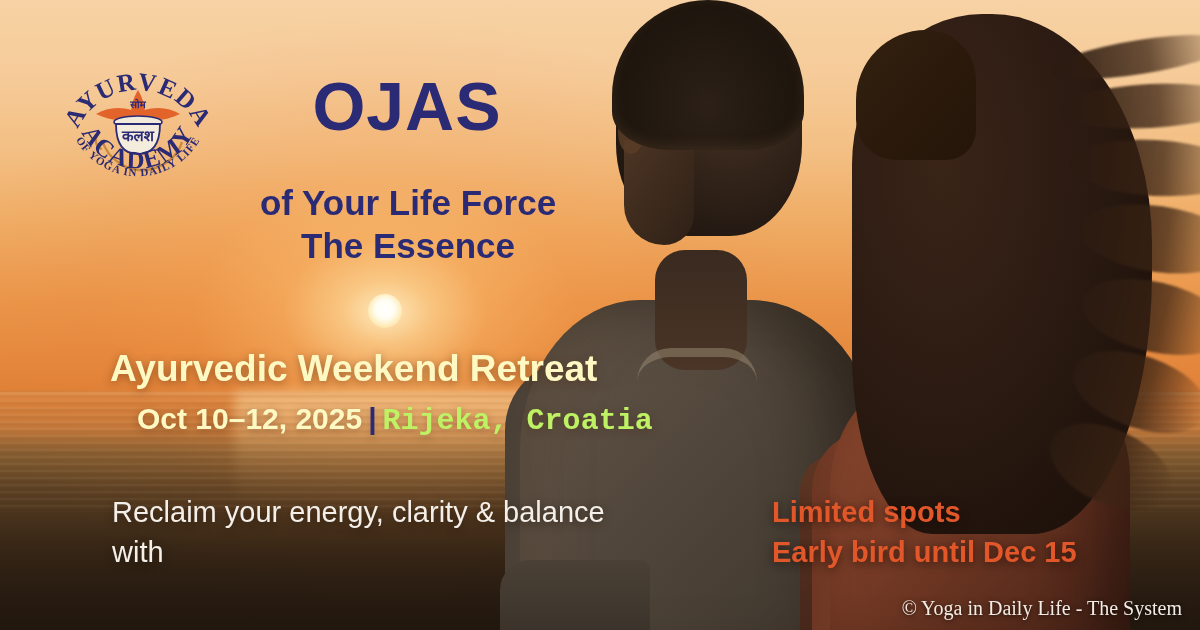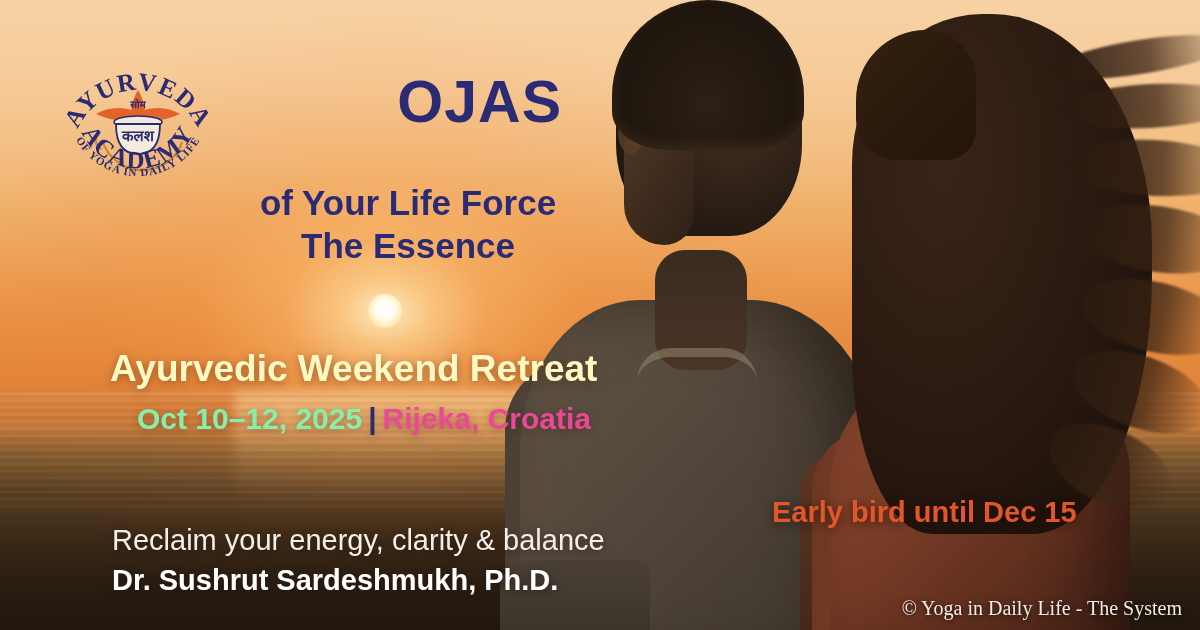--- a/index.html
+++ b/index.html
@@ -225,22 +225,22 @@
   
   .logo{
     position:absolute; left:62px; top:48px;
     width:152px; height:150px;
   }
   .logo svg{ display:block; width:100%; height:100%; overflow:visible; }
 
   
   .title{
     position:absolute; left:252px; top:72px;
-    width:310px; text-align:right;
-    font-size:59px; font-weight:700; letter-spacing:1px;
+    width:310px; text-align:center;
+    font-size:68px; font-weight:700; letter-spacing:1px;
     color:#2b2a75; line-height:1.02;
   }
   .subtitle{
     position:absolute; left:212px; top:182px;
     width:392px; text-align:center;
     font-size:35px; font-weight:700; line-height:1.22;
     color:#2b2a75;
   }
   .subtitle span{ display:block; }
 
@@ -249,26 +249,26 @@
     font-size:37px; font-weight:700; color:#fef9c3;
     text-shadow:0 2px 9px rgba(80,40,15,.5);
     white-space:nowrap;
   }
   .dateline{
     position:absolute; left:137px; top:402px;
     font-size:30px; font-weight:700;
     white-space:nowrap;
     text-shadow:0 2px 8px rgba(70,35,12,.42);
   }
-  .dateline .date{ color:#86efac;text-align:center; }
+  .dateline .date{ color:#fef9c3;text-align:center; }
   .dateline .sep{ color:#2b2a75; padding:0 6px; }
-  .dateline .place{ color:#ec4899; }
+  .dateline .place{ color:#bef264;font-family:Liberation Mono, monospace; }
 
   .tagline{
-    position:absolute; left:112px; top:520px;
+    position:absolute; left:112px; top:492px;
     font-size:29px; font-weight:300; color:#f4efe9;
     line-height:1.38; white-space:nowrap;
     text-shadow:0 2px 9px rgba(30,18,10,.55);
   }
   .tagline b{ font-weight:700; color:#ffffff; }
   .tagline span{ display:block; }
 
   .cta{
     position:absolute; left:772px; top:492px;
     font-size:29px; font-weight:600; color:#e2572a;
@@ -367,22 +367,23 @@
   </div>
 
   <div class="headline">Ayurvedic Weekend Retreat</div>
 
   <div class="dateline">
     <span class="date">Oct 10–12, 2025</span><span class="sep">|</span><span class="place">Rijeka, Croatia</span>
   </div>
 
   <div class="tagline">
     <span>Reclaim your energy, clarity &amp; balance</span>
-    <span><b>Dr. Sushrut Sardeshmukh, Ph.D.</b></span>
+    <span><span>with </span></span>
   </div>
 
   <div class="cta">
+    <span>Limited spots</span>
     <span>Early bird until Dec 15</span>
   </div>
 
   <div class="credit">© Yoga in Daily Life - The System</div>
 
 </div>
 
 </body></html>

